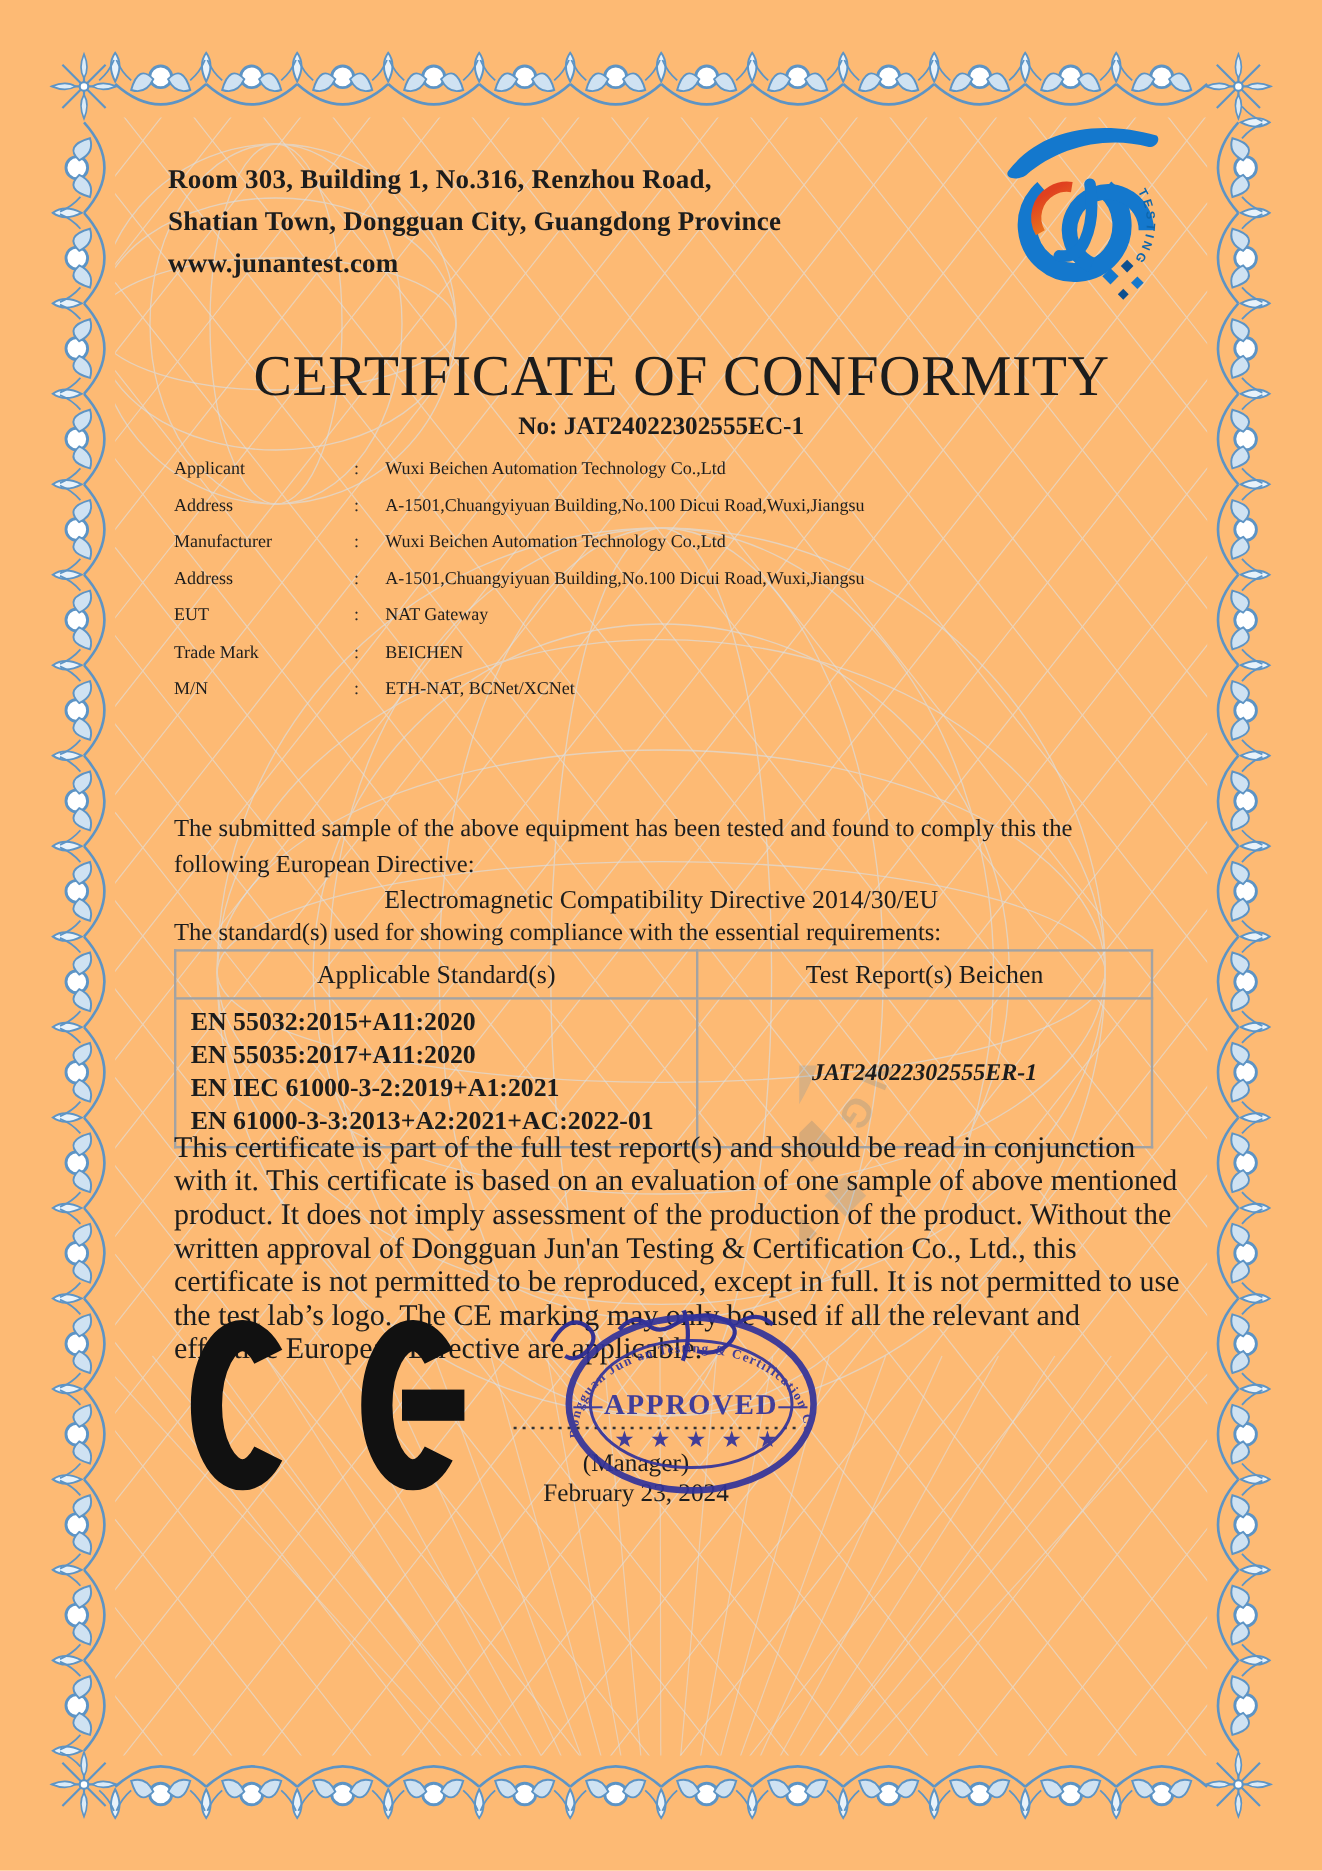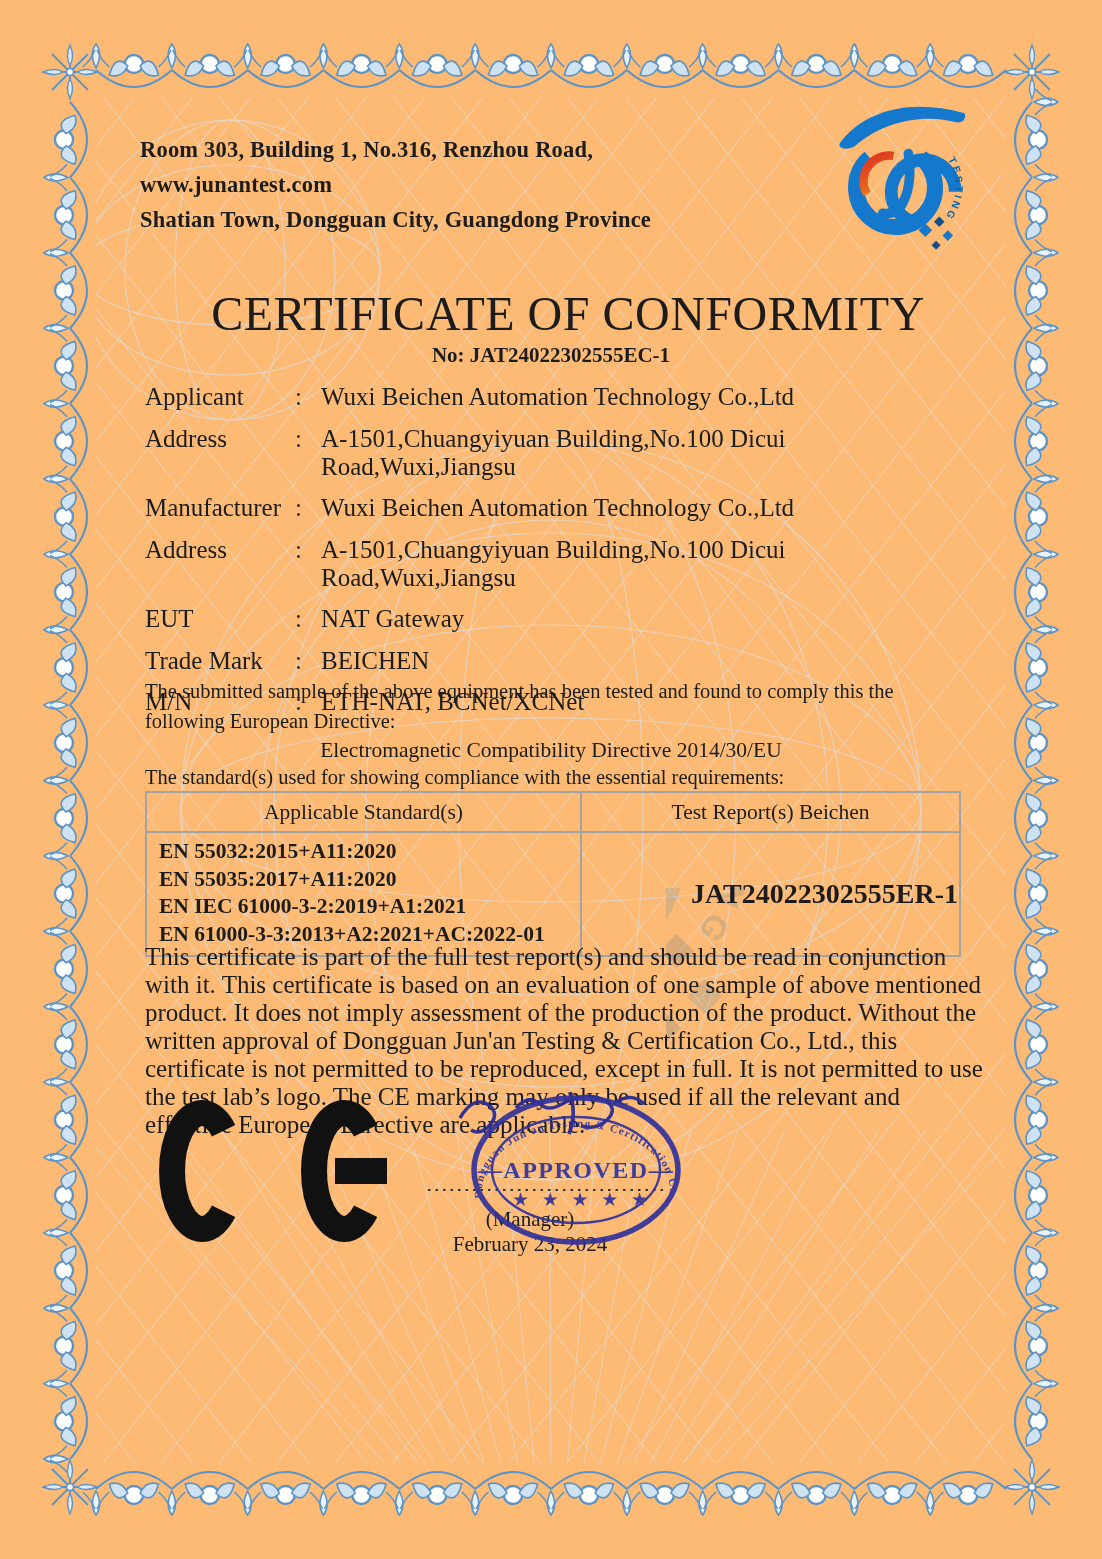--- a/index.html
+++ b/index.html
@@ -6,32 +6,32 @@
   html,body{margin:0;padding:0;background:#ffffff;}
   .page{position:relative;width:1102px;height:1559px;background:#fdba74;overflow:hidden;
         font-family:"Liberation Serif","DejaVu Serif",serif;color:#1c1c1c;}
   .layer{position:absolute;left:0;top:0;}
   .abs{position:absolute;}
   .letterhead{left:140px;top:132px;font-size:22.5px;font-weight:600;line-height:35px;letter-spacing:.2px;}
   .logo-svg{left:830px;top:98px;}
   .doc-title{left:0;width:1102px;top:286px;text-align:center;font-size:48px;font-weight:400;letter-spacing:.5px;margin-left:17px;}
   .cert-no{left:0;width:1102px;top:343px;text-align:center;font-size:21px;font-weight:700;}
   .fields{left:145px;top:383px;width:815px;}
-  .frow{display:grid;grid-template-columns:150px 26px 1fr;font-size:25px;margin-bottom:13.5px;}
+  .frow{display:grid;grid-template-columns:150px 26px 1fr;font-size:15px;margin-bottom:13.5px;}
   .frow .colon{color:#2a2a2a;}
   .statement{left:145px;top:676px;width:828px;font-size:20.5px;line-height:30px;}
   .directive{left:0;width:1102px;top:738px;text-align:center;font-size:21.5px;font-weight:400;}
   .std-intro{left:145px;top:766px;width:828px;font-size:20.5px;}
   .std-table{left:145px;top:791px;border-collapse:collapse;}
   .std-table th,.std-table td{border:2px solid #a3a3a3;}
   .std-table th{width:431px;height:36px;font-size:21.5px;font-weight:400;text-align:center;}
   .std-table th.col2{width:375px;}
   .std-table td{vertical-align:middle;}
   .std-cell{padding:5px 10px 7px 12px;font-size:21.5px;font-weight:700;line-height:27.5px;border-radius:23px;}
-  .report-cell{text-align:right;font-size:28px;font-weight:700;}
+  .report-cell{text-align:center;font-size:20px;font-weight:700;font-style:italic;}
   .disclaimer{left:145px;top:943px;width:842px;font-size:25px;line-height:28px;text-align:left;}
   .ce-svg{left:156px;top:1100px;}
   .manager{left:420px;top:1207px;width:220px;text-align:center;font-size:21px;}
   .issue-date{left:420px;top:1232px;width:220px;text-align:center;font-size:21px;}
   .stamp-svg{left:420px;top:1078px;}
   .stamp-text{font-family:"Liberation Serif","DejaVu Serif",serif;}
 </style>
 </head>
 <body>
 
@@ -285,22 +285,22 @@
         <use href="#lace-unit" transform="translate(1058,1383.611111111111) rotate(90) scale(1.0187687687687688,1)"></use>
         <use href="#corner-burst" transform="translate(70,72)"></use>
         <use href="#corner-burst" transform="translate(1032,72)"></use>
         <use href="#corner-burst" transform="translate(70,1487)"></use>
         <use href="#corner-burst" transform="translate(1032,1487)"></use>
       </g>
   </svg>
 
   <div class="abs letterhead">
     <div>Room 303, Building 1, No.316, Renzhou Road,</div>
+    <div>Shatian Town, Dongguan City, Guangdong Province</div>
     <div>www.junantest.com</div>
-    <div>Shatian Town, Dongguan City, Guangdong Province</div>
   </div>
 
   <svg class="abs logo-svg" width="146" height="160" viewBox="0 0 130 150">
     <use href="#ja-logo"></use>
   </svg>
 
   <div class="abs doc-title">CERTIFICATE OF CONFORMITY</div>
   <div class="abs cert-no">No: JAT24022302555EC-1</div>
 
   <div class="abs fields">

